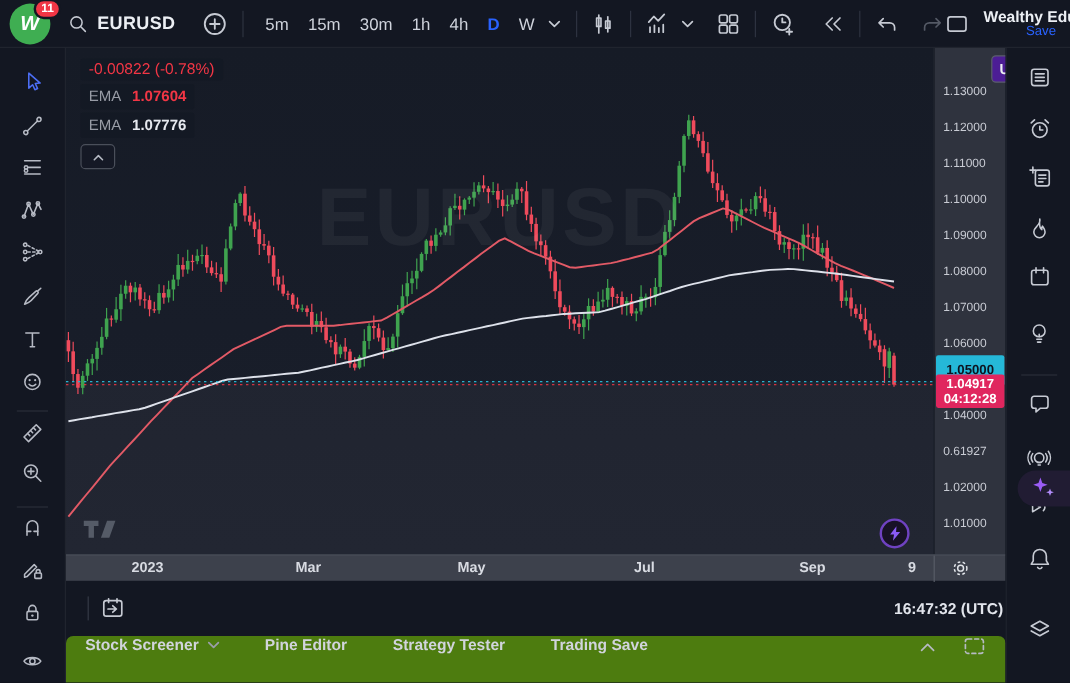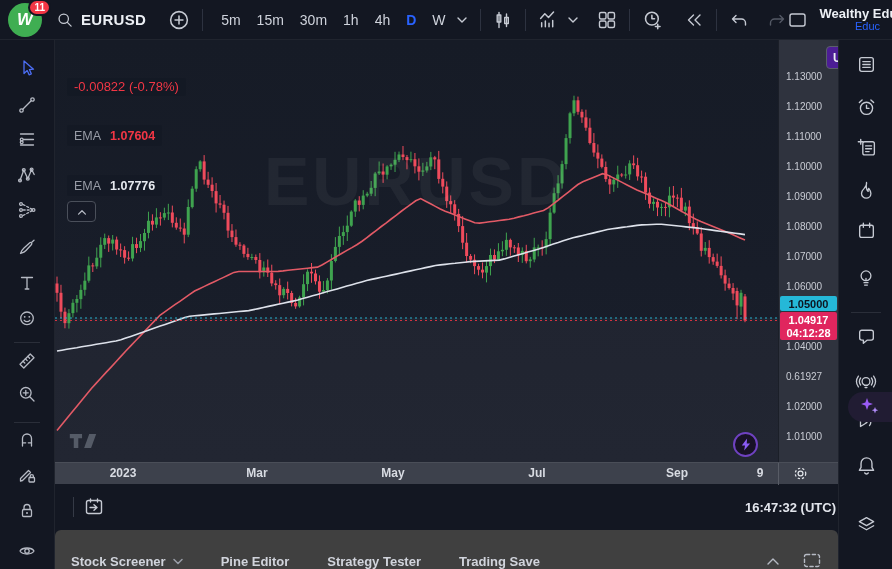--- a/index.html
+++ b/index.html
@@ -36,21 +36,21 @@
   .lic.sel{color:#4c6ef5;}
   .tool-div{width:26px;height:1px;background:#2a2e39;}
 
   
   #chart{position:absolute;left:55px;top:40px;width:723px;height:422px;overflow:hidden;
          background:linear-gradient(180deg,#161b26 0%,#181d29 55%,#1a1f2b 100%);}
   .wm{position:absolute;width:100%;text-align:center;pointer-events:none;}
   .wm1{top:102px;font-size:68px;font-weight:700;letter-spacing:3px;color:rgba(255,255,255,0.05);}
   .wm2{top:236px;font-size:42px;font-weight:400;color:rgba(255,255,255,0.04);}
   .legend{position:absolute;left:12px;top:9px;z-index:6;}
-  .lrow{display:table;background:rgba(19,23,34,0.55);padding:1px 7px 2px 7px;border-radius:2px;margin-bottom:3px;margin-top:29px;}
+  .lrow{display:table;background:rgba(19,23,34,0.55);padding:1px 7px 2px 7px;border-radius:2px;margin-bottom:3px;}
   .lrow1{color:#f23645;font-size:13px;}
   .lr-label{color:#989ca6;font-size:12.5px;margin-right:9px;}
   .lr-val{font-size:12.5px;font-weight:700;}
   .val-red{color:#f23645;}
   .val-white{color:#e6e9ef;}
   .collapse{width:27px;height:19px;border:1px solid #4a4f5a;border-radius:4px;margin-top:5px;
             display:flex;align-items:center;justify-content:center;background:rgba(19,23,34,0.4);color:#b6bac4;}
   .collapse svg{stroke:currentColor;fill:none;stroke-width:1.5;stroke-linecap:round;stroke-linejoin:round;}
   .tv-mark{position:absolute;left:13px;bottom:13px;opacity:.9;}
   .bolt-btn{position:absolute;left:678px;top:392px;width:25px;height:25px;border-radius:50%;
@@ -58,21 +58,21 @@
             display:flex;align-items:center;justify-content:center;z-index:6;}
 
   
   #price-axis{position:absolute;left:778px;top:40px;width:60px;height:422px;background:#2f333e;
               box-sizing:border-box;border-left:1px solid #1b1f28;z-index:5;}
   .pl{position:absolute;left:7px;font-size:10px;color:#c9ccd4;}
   .usd-btn{position:absolute;left:3px;top:6px;width:53px;height:23px;border:1px solid #5a5f6a;border-radius:4px;
            background:#4c1d95;color:#eceff4;font-size:12px;font-weight:700;display:flex;align-items:center;
            justify-content:space-between;padding:0 6px;box-sizing:border-box;z-index:3;margin-left:44px;}
   .usd-btn svg{stroke:#aeb2bc;fill:none;stroke-width:1.4;stroke-linecap:round;}
-  .alert-tag{position:absolute;left:1px;top:256px;width:57px;height:15px;background:#25b8d8;color:#0d1420;
+  .alert-tag{position:absolute;left:1px;top:256px;width:57px;height:26px;background:#25b8d8;color:#0d1420;
              font-size:11px;font-weight:700;display:flex;align-items:center;justify-content:center;border-radius:2px;z-index:3;}
   .price-tag{position:absolute;left:1px;top:272px;width:57px;height:28px;background:#e0265e;color:#fff;
              font-size:11px;font-weight:700;text-align:center;line-height:13px;padding-top:2px;
              box-sizing:border-box;border-radius:2px;z-index:3;}
 
   
   #time-axis{position:absolute;left:55px;top:462px;width:783px;height:22px;background:#3d414c;
              border-top:1px solid #4a4e58;box-sizing:border-box;z-index:5;padding-left:48px;}
   .tl{position:absolute;top:3px;font-size:12px;font-weight:600;color:#d8dbe2;transform:translateX(-50%);}
   .ta-sep{position:absolute;left:723px;top:0;width:1px;height:22px;background:#585c66;}
@@ -82,22 +82,22 @@
   
   #range-row{position:absolute;left:55px;top:484px;width:783px;height:46px;display:flex;align-items:center;
              padding-left:8px;box-sizing:border-box;background:#131722;}
   .rb{font-size:13px;font-weight:600;color:#ccd0d9;padding:4px 7px;margin:0 2px;border-radius:4px;}
   .rr-sep{width:1px;height:20px;background:#353a46;margin:0 10px;}
   .goto-date{color:#c6cad3;}
   .goto-date svg{stroke:currentColor;fill:none;stroke-width:1.4;stroke-linecap:round;stroke-linejoin:round;}
   .clock{margin-left:auto;margin-right:2px;font-size:13px;font-weight:600;color:#e2e5ec;}
 
   
-  #bottom-bar{position:absolute;left:55px;top:530px;width:783px;height:39px;background:#404040;
-              border-radius:6px 6px 0 0;display:flex;align-items:flex-end;padding:0 16px;box-sizing:border-box;z-index:10;}
+  #bottom-bar{position:absolute;left:55px;top:530px;width:783px;height:39px;background:#4d7c0f;
+              border-radius:6px 6px 0 0;display:flex;align-items:flex-start;padding:0 16px;box-sizing:border-box;z-index:10;}
   .tab{font-size:13px;font-weight:600;color:#d1d4dc;margin-right:38px;display:flex;align-items:center;gap:7px;}
   .tab svg{stroke:#9a9ea8;fill:none;stroke-width:1.5;stroke-linecap:round;stroke-linejoin:round;}
   .bb-icons{margin-left:auto;display:flex;align-items:center;gap:20px;color:#b6bac4;}
   .bb-icons svg{stroke:currentColor;fill:none;stroke-width:1.4;stroke-linecap:round;stroke-linejoin:round;}
 
   
   #right-col{position:absolute;left:838px;top:40px;width:54px;height:529px;box-sizing:border-box;
              border-left:1px solid #20242e;background:#131722;z-index:15;}
   .ric{width:54px;height:22px;display:flex;align-items:center;justify-content:center;color:#c6cad3;position:relative;}
   .ric svg{stroke:currentColor;fill:none;stroke-width:1.3;stroke-linecap:round;stroke-linejoin:round;}
@@ -199,21 +199,21 @@
           <path d="M16.5 8 L13 4.5 M16.5 8 L13 11.5 M16.5 8 H7.5 A4 4 0 0 0 3.5 12 V14"></path>
         </svg>
     </span>
     <span class="ic" style="margin-left:auto">
       <svg width="21" height="20" viewBox="0 0 20 20">
           <rect x="2.5" y="4" width="15" height="12" rx="2"></rect>
         </svg>
     </span>
     <div class="acct">
       <span class="acct-name">Wealthy Educ...</span>
-      <span class="acct-save">Educ</span>
+      <span class="acct-save">Save</span>
     </div>
   </div>
 
   <div id="left-col">
     <div class="lic sel" style="margin-top:17px">
       <svg width="20" height="20" viewBox="0 0 20 20">
           <path d="M7 3 L7 15.5 L10.2 12.6 L12.1 16.8 L14.3 15.8 L12.4 11.6 L16.5 11.2 Z"></path>
         </svg>
     </div>
     <div class="lic" style="margin-top:15px">

